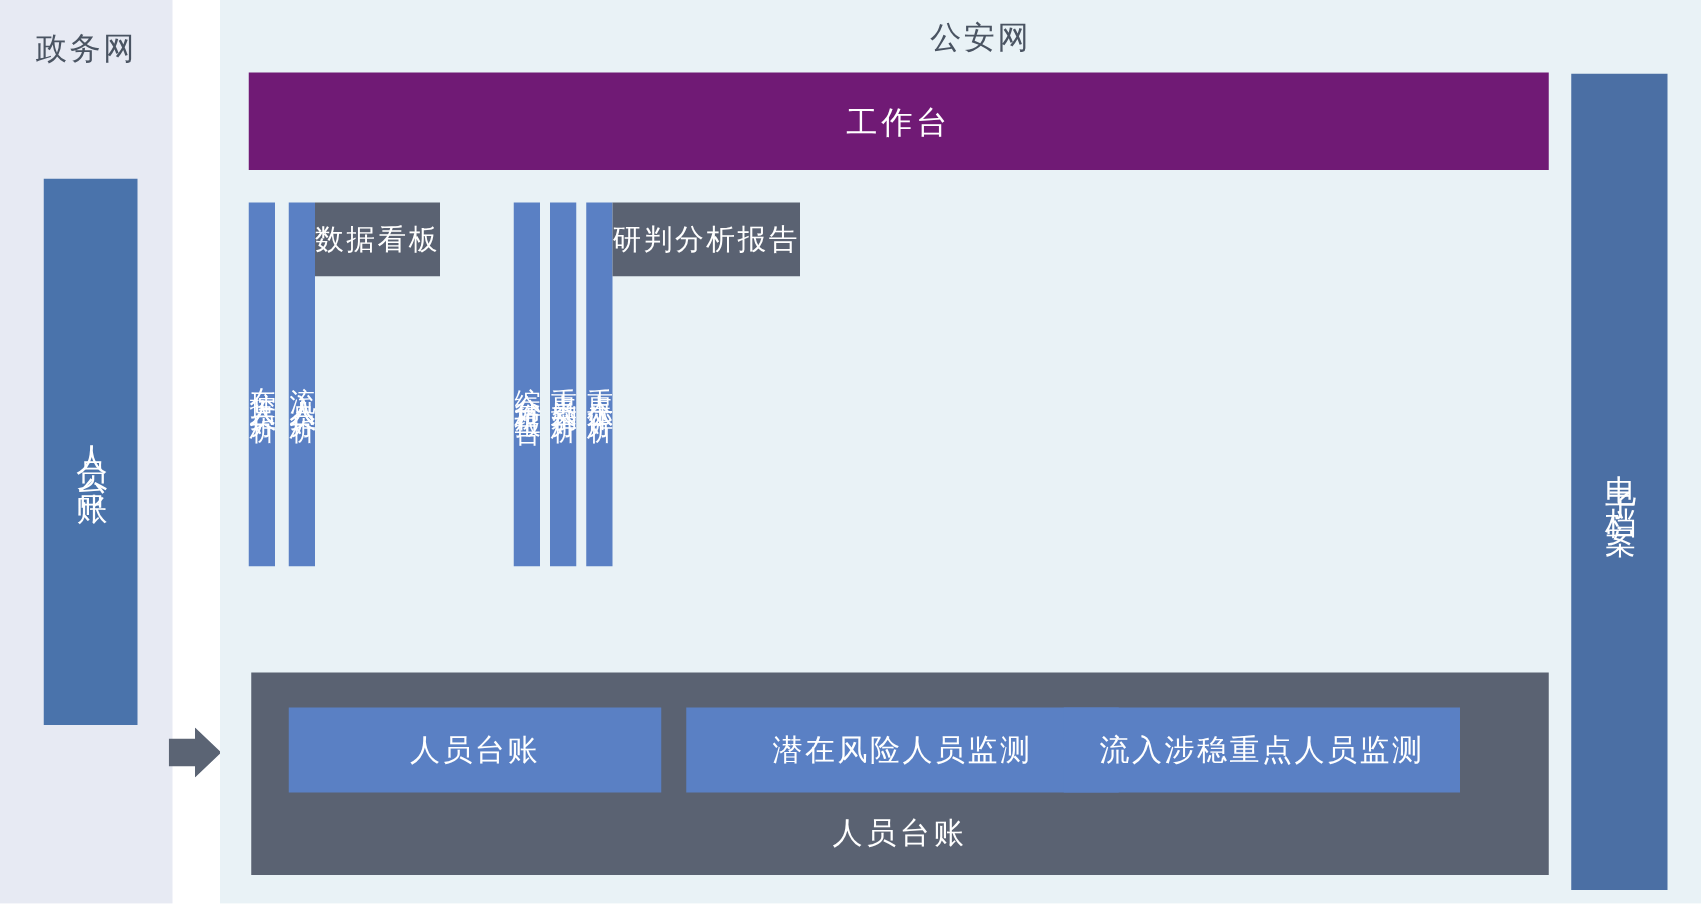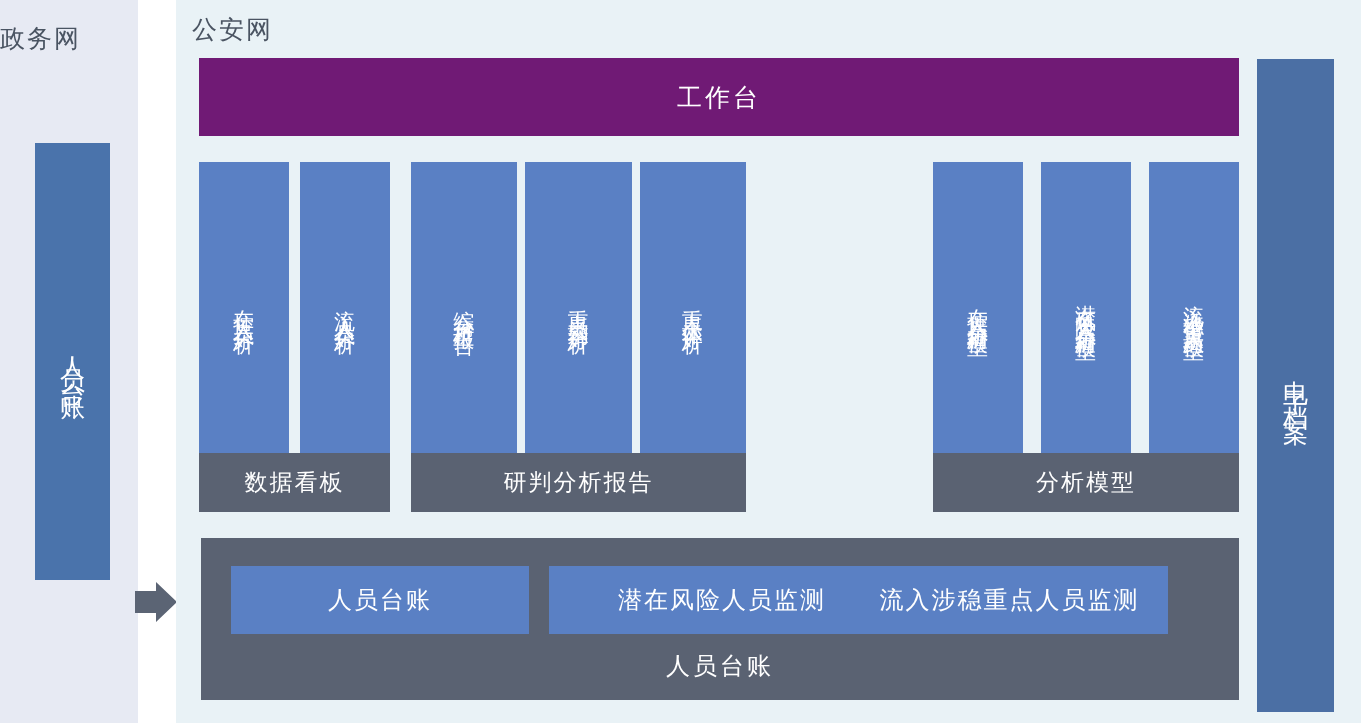--- a/index.html
+++ b/index.html
@@ -5,21 +5,21 @@
   html,body{margin:0;padding:0;background:#ffffff;}
   #canvas{
     position:relative;width:1361px;height:723px;overflow:hidden;
     background:#ffffff;
     font-family:"Liberation Sans","DejaVu Sans",sans-serif;
     -webkit-font-smoothing:antialiased;
   }
   
   .left-panel{position:absolute;left:0;top:0;width:138px;height:723px;background:#e7eaf3;}
   .panel-title{
-    position:absolute;top:22px;left:0;width:100%;text-align:left;
+    position:absolute;top:22px;left:0;width:100%;text-align:center;
     font-size:25px;color:#4a5462;letter-spacing:2px;
   }
   .vbar{position:absolute;display:flex;align-items:center;justify-content:center;}
   .left-vbar{left:35px;top:143px;width:75px;height:437px;background:#4a73ab;}
   .vtext{
     writing-mode:vertical-rl;text-orientation:upright;
     color:#ffffff;font-size:25px;letter-spacing:13px;line-height:1;
     white-space:nowrap;
   }
   
@@ -27,21 +27,21 @@
   .flow-arrow svg{display:block;width:100%;height:100%;}
   
   .main-panel{position:absolute;left:176px;top:0;width:1185px;height:723px;background:#e9f2f6;}
   .main-title{top:13px;padding-left:16px;}
   .workbench{
     position:absolute;left:23px;top:58px;width:1040px;height:78px;background:#701a75;
     display:flex;align-items:center;justify-content:center;
     color:#ffffff;font-size:25px;letter-spacing:3px;
   }
   
-  .group{position:absolute;top:162px;display:flex;flex-direction:column;}
+  .group{position:absolute;top:162px;display:flex;flex-direction:row;font-family:Liberation Serif, serif;}
   .group .cols{display:flex;height:291px;}
   .group .col{
     flex:1;background:#5a80c4;display:flex;align-items:center;justify-content:center;
   }
   .col .vtext{font-size:21px;letter-spacing:5px;}
   .group-label{
     height:59px;background:#5a6272;display:flex;align-items:center;justify-content:center;
     color:#ffffff;font-size:23px;letter-spacing:2px;
   }
   .g1{left:23px;width:191px;} .g1 .cols{gap:11px;}
@@ -112,34 +112,20 @@
           <span class="vtext">重点类别分析</span>
         </div>
         <div class="col">
           <span class="vtext">重点个体分析</span>
         </div>
       </div>
       <div class="group-label">研判分析报告</div>
     </div>
 
 
-    <div class="group g4">
-      <div class="cols">
-        <div class="col">
-          <span class="vtext">在控人员分析模型</span>
-        </div>
-        <div class="col">
-          <span class="vtext">潜在风险人员分析模型</span>
-        </div>
-        <div class="col">
-          <span class="vtext">流入涉稳重点人员模型</span>
-        </div>
-      </div>
-      <div class="group-label">分析模型</div>
-    </div>
 
     <div class="bottom-box">
       <div class="bbtn b1">人员台账</div>
       <div class="bbtn b2">潜在风险人员监测</div>
       <div class="bbtn b3">流入涉稳重点人员监测</div>
       <div class="box-label">人员台账</div>
     </div>
 
     <div class="vbar right-vbar">
       <span class="vtext">电子档案</span>

